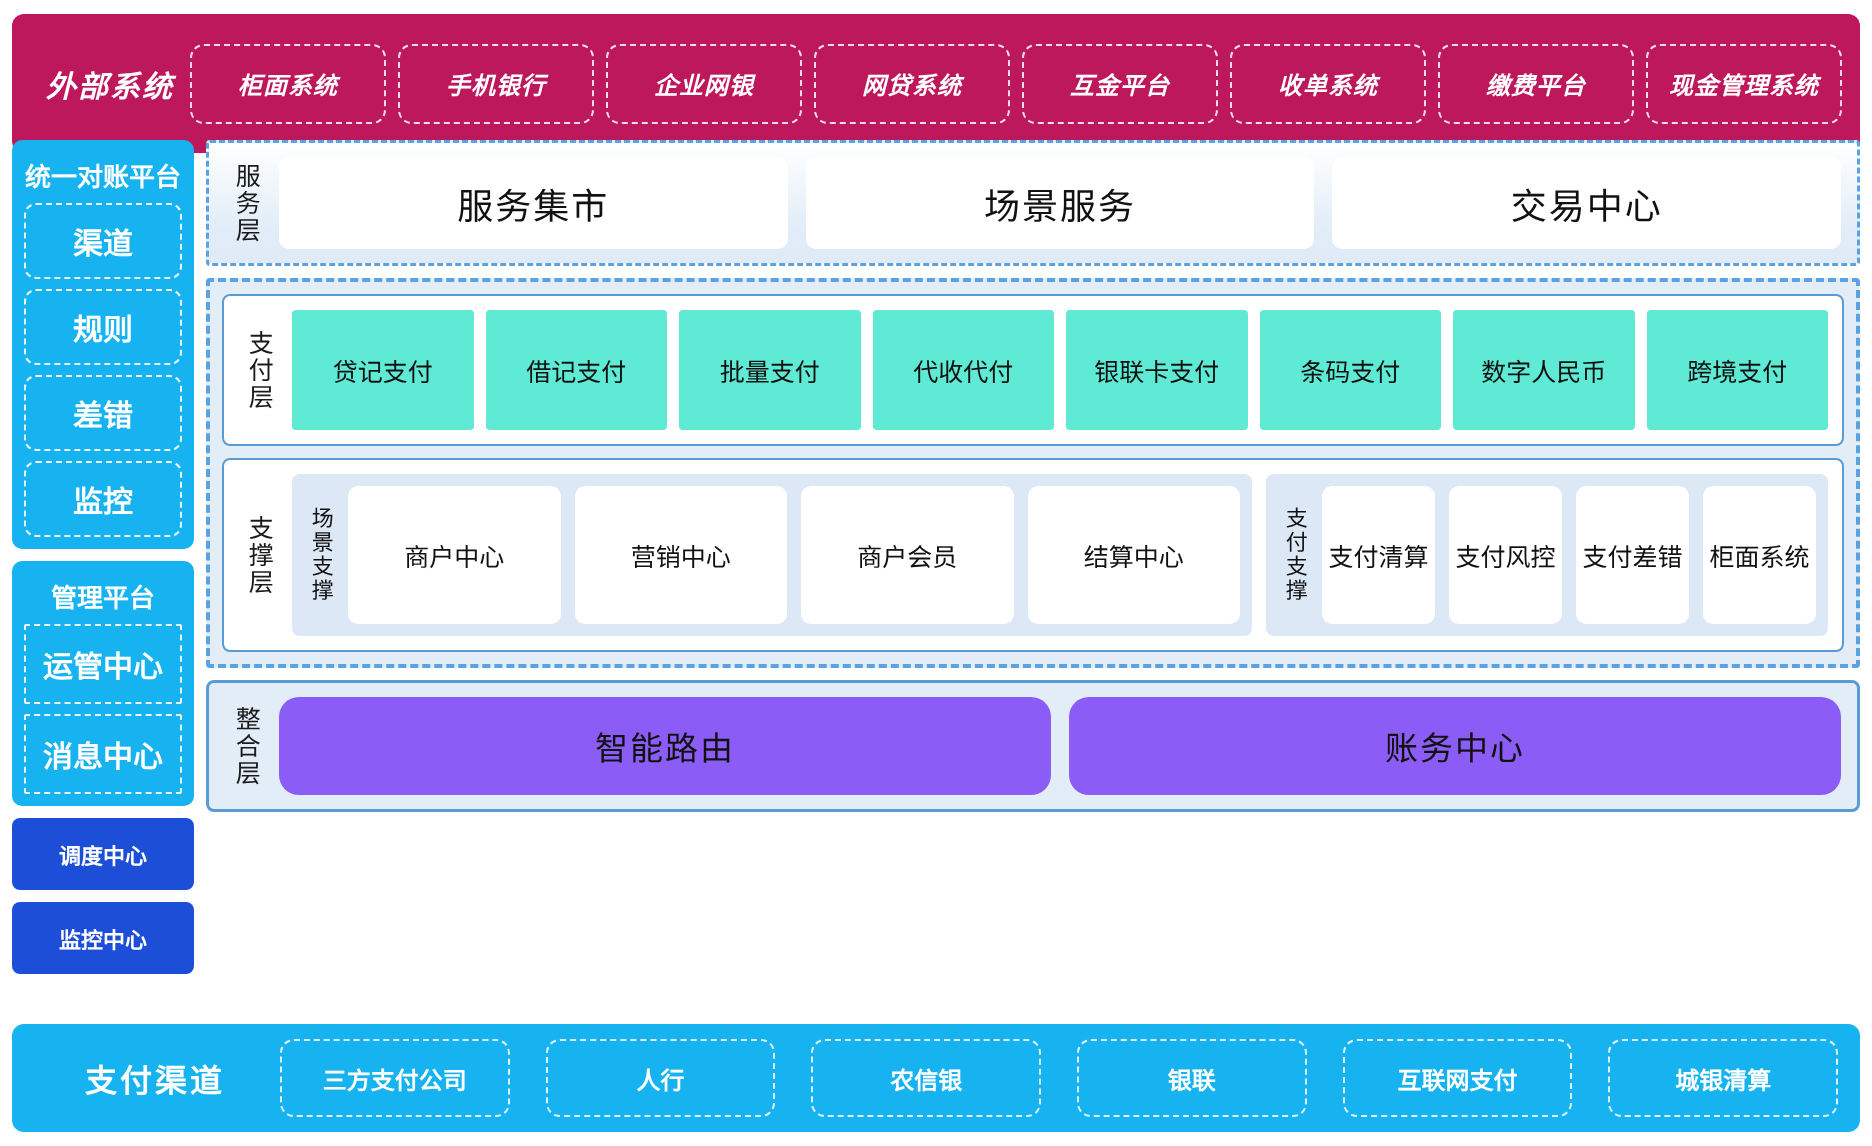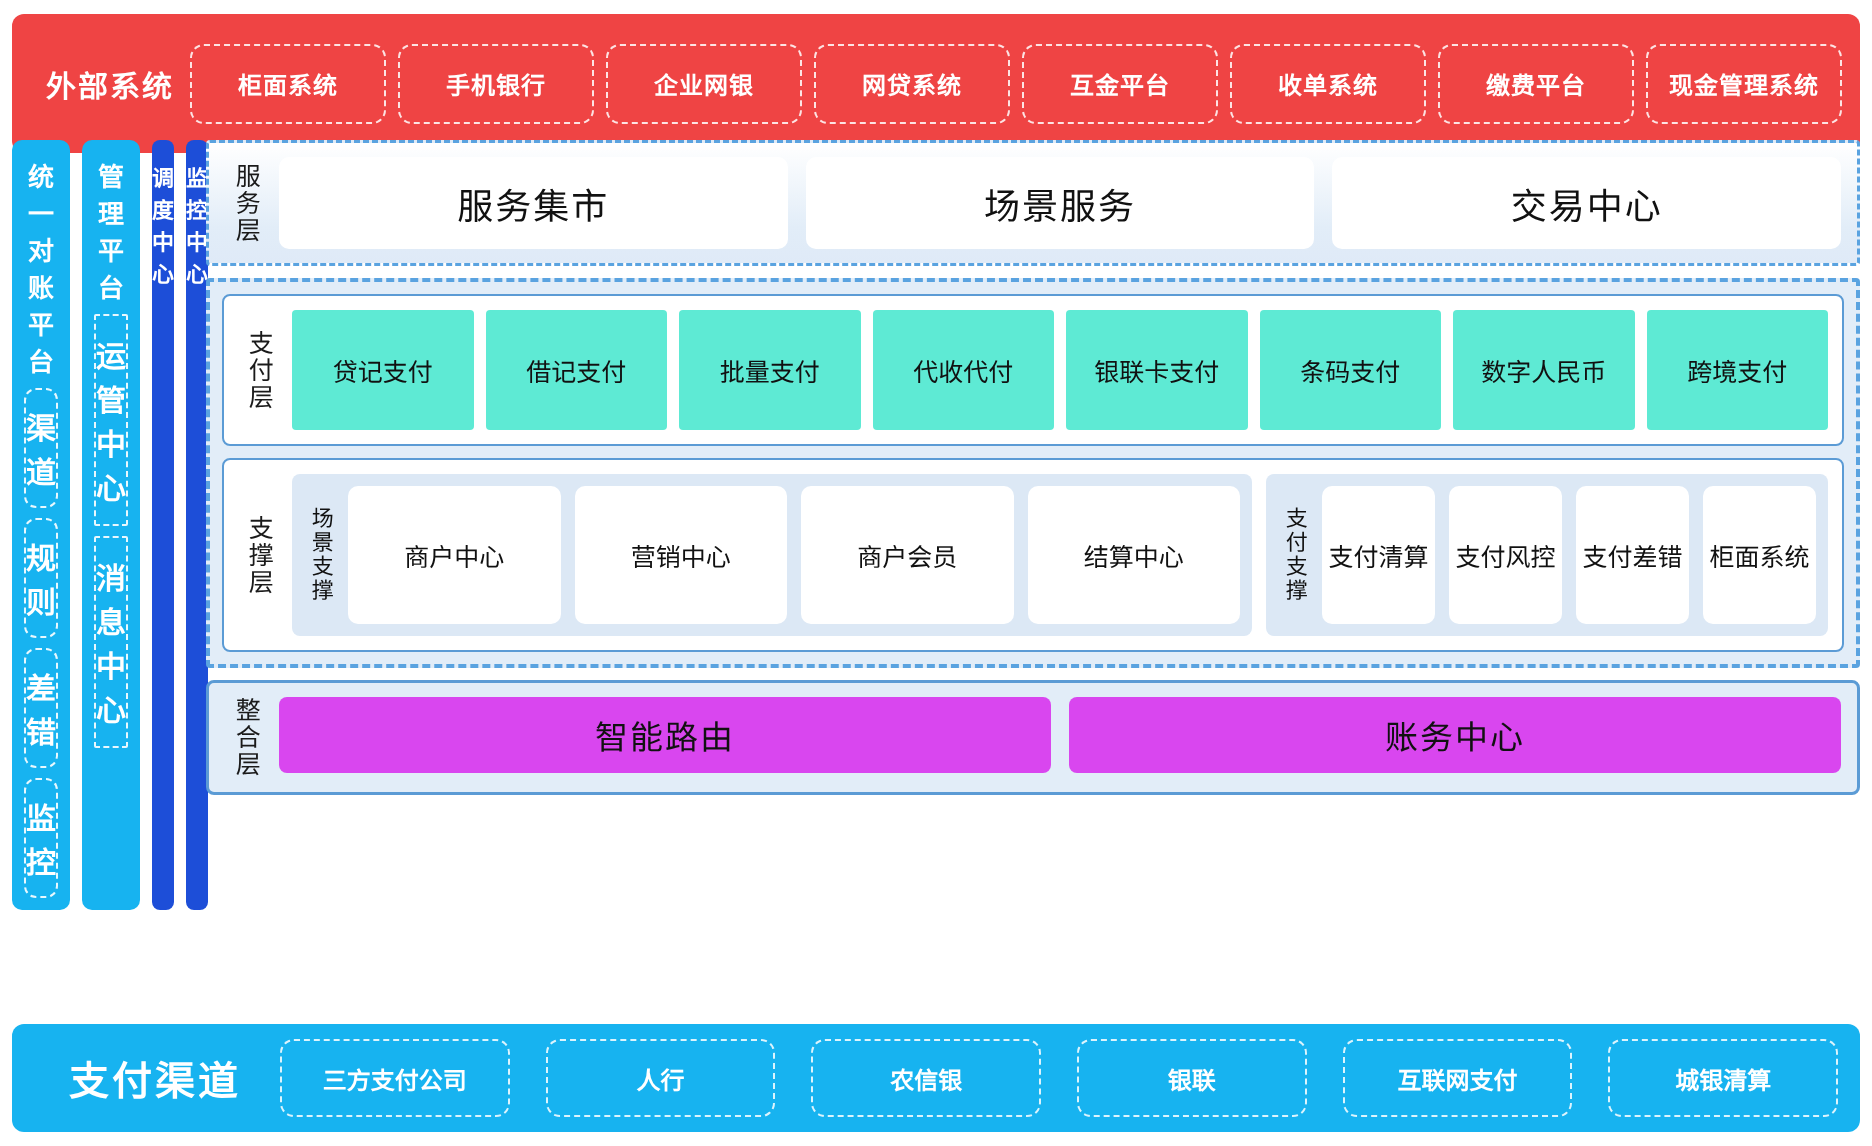--- a/index.html
+++ b/index.html
@@ -25,26 +25,27 @@
     letter-spacing: 2px;
     line-height: 1.06;
     white-space: nowrap;
   }
 
   
   .ext-bar {
     position: absolute;
     left: 12px; top: 14px;
     width: 1848px; height: 139px;
-    background: #ef4444;
+    background: #be185d;
     border-radius: 12px;
     display: flex;
     align-items: center;
     padding: 0 14px 0 18px;
     gap: 0;
+    font-style: italic;
   }
   .ext-title {
     color: #fff;
     font-size: 30px;
     font-weight: 700;
     letter-spacing: 2px;
     width: 160px;
     flex: 0 0 160px;
     text-align: center;
   }
@@ -67,20 +68,21 @@
     align-items: center;
     justify-content: center;
   }
 
   
   .left-col {
     position: absolute;
     left: 12px; top: 140px;
     width: 182px;
     display: flex;
+    flex-direction: column;
     gap: 12px;
   }
   .lpanel {
     background: #17b3f0;
     border-radius: 10px;
     padding: 10px 12px 12px 12px;
   }
   .lpanel-title {
     color: #fff;
     font-size: 26px;
@@ -208,43 +210,43 @@
   .integ {
     margin-top: 12px;
     background: #e2edf8;
     border: 3px solid #5b9bd5;
     border-radius: 8px;
     padding: 14px 16px;
   }
   .integ-cards { flex: 1 1 auto; display: flex; gap: 18px; }
   .integ-card {
     flex: 1 1 0;
-    background: #d946ef;
-    border-radius: 8px;
-    height: 76px;
+    background: #8b5cf6;
+    border-radius: 20px;
+    height: 98px;
     display: flex; align-items: center; justify-content: center;
     font-size: 33px;
     color: #111;
     letter-spacing: 2px;
   }
 
   
   .chan-bar {
     position: absolute;
     left: 12px; bottom: 14px;
     width: 1848px; height: 108px;
     background: #17b3f0;
     border-radius: 12px;
     display: flex;
     align-items: center;
     padding: 0 16px 0 18px;
   }
   .chan-title {
     color: #fff;
-    font-size: 40px;
+    font-size: 32px;
     font-weight: 700;
     letter-spacing: 3px;
     flex: 0 0 250px;
     text-align: center;
   }
   .chan-items {
     flex: 1 1 auto;
     display: flex;
     gap: 36px;
     height: 78px;

